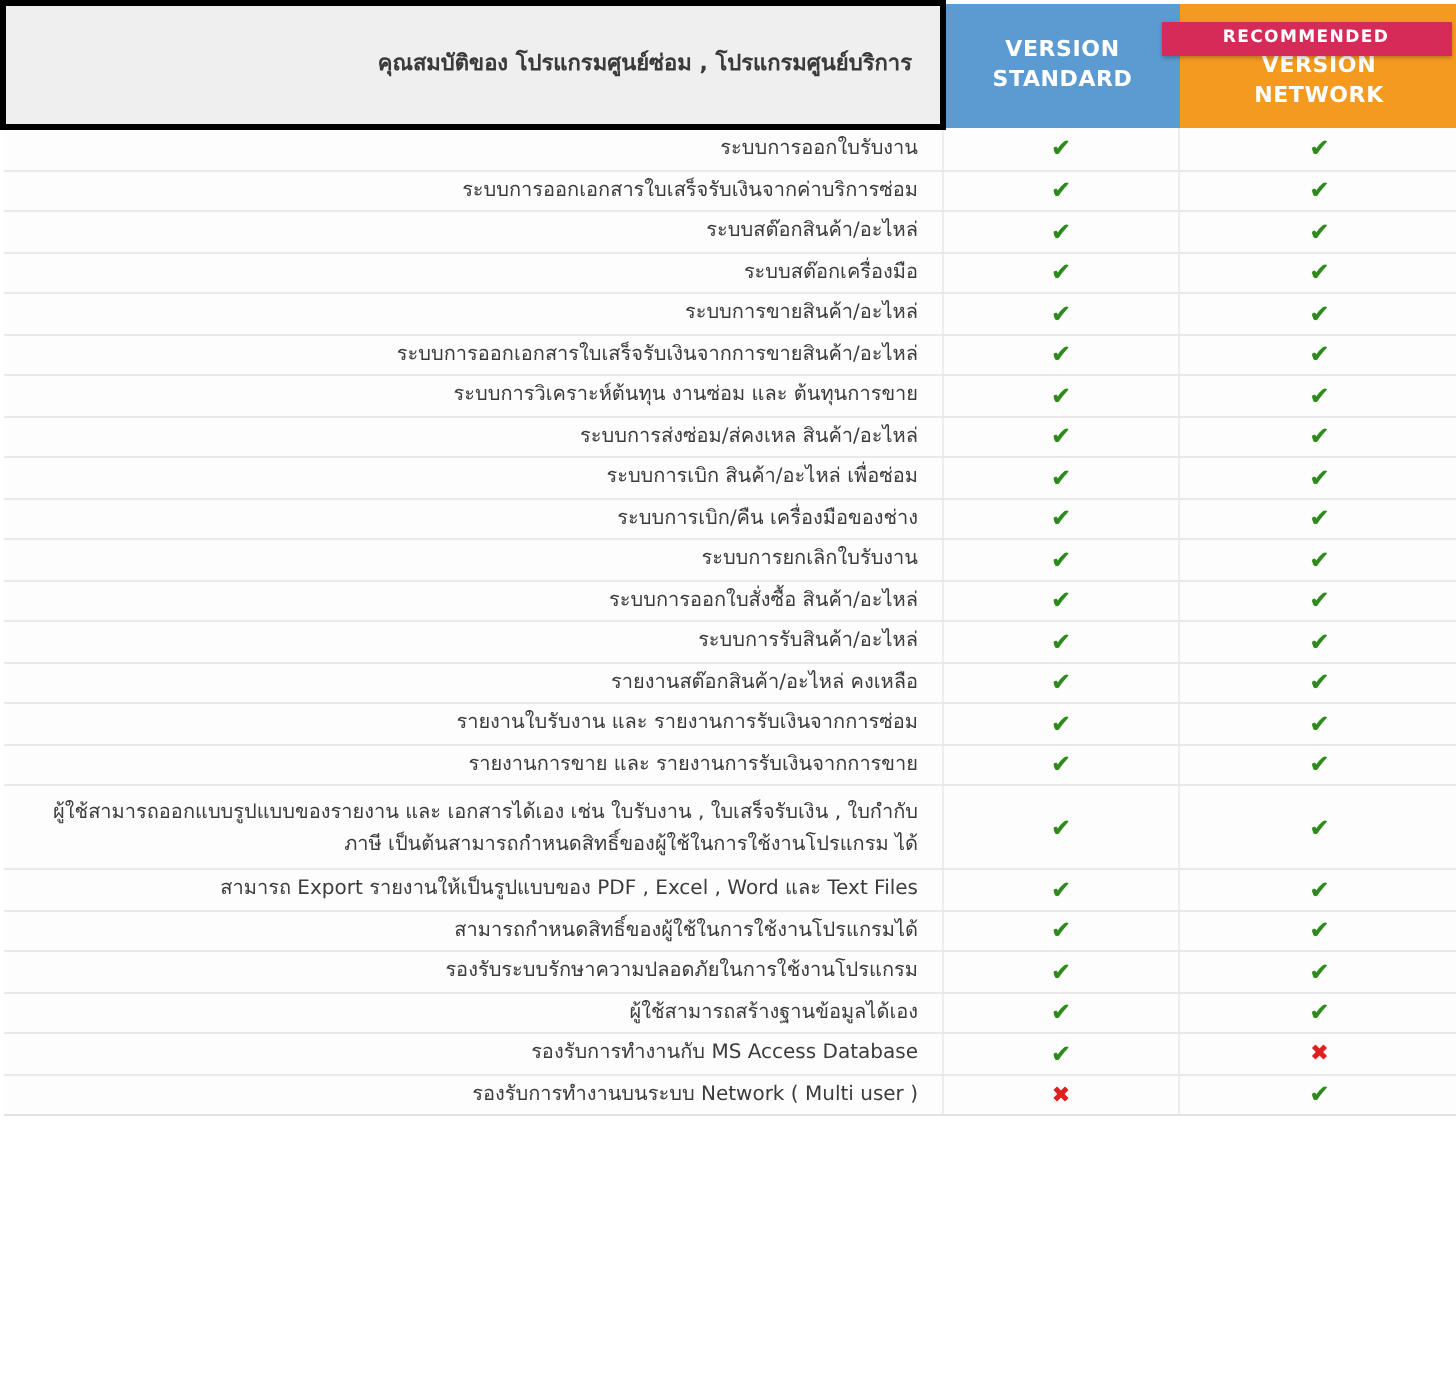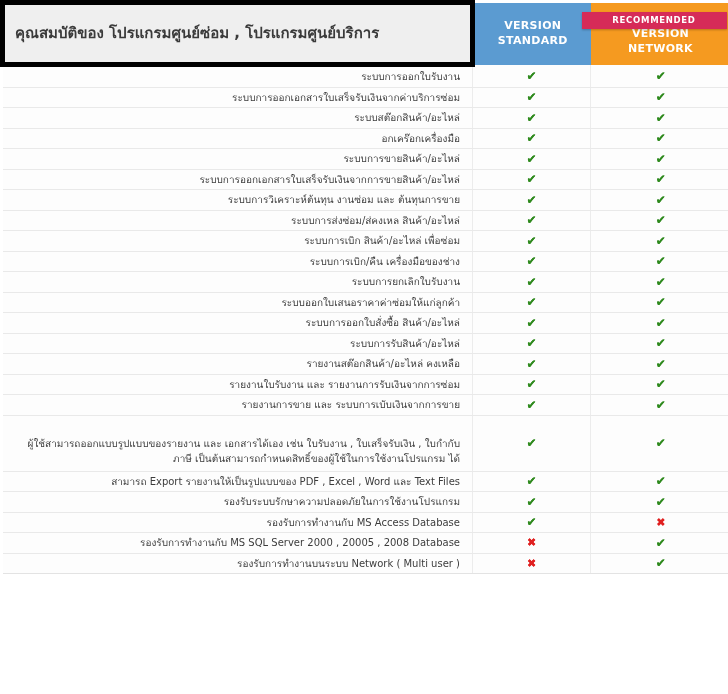--- a/index.html
+++ b/index.html
@@ -24,26 +24,26 @@
   col.col-feature { width: 470px; }
   col.col-std     { width: 118px; }
   col.col-net     { width: 140px; }
 
   
   thead tr { height: 62px; }
 
   th.feature-head {
     background: #efefef;
     color: #3a3a3a;
-    font-size: 15px;
-    font-weight: bold;
-    text-align: left;
+    font-size: 11px;
+    font-weight: bold;
+    text-align: right;
     vertical-align: middle;
     padding: 4px 14px 4px 10px;
-    border: 5px solid #000000;
+    border: 3px solid #000000;
     line-height: 1.5;
   }
 
   th.ver-head {
     vertical-align: middle;
     text-align: center;
     color: #ffffff;
     font-size: 11px;
     font-weight: bold;
     letter-spacing: .3px;
@@ -84,21 +84,21 @@
     font-size: 10px;
     color: #3c3c3c;
     text-align: right;
     vertical-align: middle;
     padding: 2px 12px 2px 10px;
     border-bottom: 1px solid #e9e9e9;
     border-right: 1px solid #ececec;
     line-height: 1.55;
     background: #fdfdfd;
   }
-  td.feature.tall { padding-top: 20px; padding-bottom: 4px; }
+  td.feature.tall { padding-top: 6px; padding-bottom: 4px; }
 
   td.mark {
     text-align: center;
     vertical-align: middle;
     border-bottom: 1px solid #e9e9e9;
     background: #fdfdfd;
     font-size: 11px;
     line-height: 1;
   }
   td.mark.std { border-right: 1px solid #ececec; }
@@ -153,21 +153,21 @@
         <td class="feature">ระบบการออกเอกสารใบเสร็จรับเงินจากค่าบริการซ่อม</td>
         <td class="mark std"><span class="glyph-yes">✔</span></td>
         <td class="mark net"><span class="glyph-yes">✔</span></td>
       </tr>
       <tr>
         <td class="feature">ระบบสต๊อกสินค้า/อะไหล่</td>
         <td class="mark std"><span class="glyph-yes">✔</span></td>
         <td class="mark net"><span class="glyph-yes">✔</span></td>
       </tr>
       <tr>
-        <td class="feature">อกเคร๊อกเครื่องมือ</td>
+        <td class="feature">ระบบสต๊อกเครื่องมือ</td>
         <td class="mark std"><span class="glyph-yes">✔</span></td>
         <td class="mark net"><span class="glyph-yes">✔</span></td>
       </tr>
       <tr>
         <td class="feature">ระบบการขายสินค้า/อะไหล่</td>
         <td class="mark std"><span class="glyph-yes">✔</span></td>
         <td class="mark net"><span class="glyph-yes">✔</span></td>
       </tr>
       <tr>
         <td class="feature">ระบบการออกเอกสารใบเสร็จรับเงินจากการขายสินค้า/อะไหล่</td>
@@ -193,73 +193,73 @@
         <td class="feature">ระบบการเบิก/คืน เครื่องมือของช่าง</td>
         <td class="mark std"><span class="glyph-yes">✔</span></td>
         <td class="mark net"><span class="glyph-yes">✔</span></td>
       </tr>
       <tr>
         <td class="feature">ระบบการยกเลิกใบรับงาน</td>
         <td class="mark std"><span class="glyph-yes">✔</span></td>
         <td class="mark net"><span class="glyph-yes">✔</span></td>
       </tr>
       <tr>
-        <td class="feature">ระบบออกใบเสนอราคาค่าซ่อมให้แก่ลูกค้า</td>
-        <td class="mark std"><span class="glyph-yes">✔</span></td>
-        <td class="mark net"><span class="glyph-yes">✔</span></td>
-      </tr>
-      <tr>
         <td class="feature">ระบบการออกใบสั่งซื้อ สินค้า/อะไหล่</td>
         <td class="mark std"><span class="glyph-yes">✔</span></td>
         <td class="mark net"><span class="glyph-yes">✔</span></td>
       </tr>
       <tr>
         <td class="feature">ระบบการรับสินค้า/อะไหล่</td>
         <td class="mark std"><span class="glyph-yes">✔</span></td>
         <td class="mark net"><span class="glyph-yes">✔</span></td>
       </tr>
       <tr>
         <td class="feature">รายงานสต๊อกสินค้า/อะไหล่ คงเหลือ</td>
         <td class="mark std"><span class="glyph-yes">✔</span></td>
         <td class="mark net"><span class="glyph-yes">✔</span></td>
       </tr>
       <tr>
         <td class="feature">รายงานใบรับงาน และ รายงานการรับเงินจากการซ่อม</td>
         <td class="mark std"><span class="glyph-yes">✔</span></td>
         <td class="mark net"><span class="glyph-yes">✔</span></td>
       </tr>
       <tr>
-        <td class="feature">รายงานการขาย และ ระบบการเบับเงินจากการขาย</td>
+        <td class="feature">รายงานการขาย และ รายงานการรับเงินจากการขาย</td>
         <td class="mark std"><span class="glyph-yes">✔</span></td>
         <td class="mark net"><span class="glyph-yes">✔</span></td>
       </tr>
       <tr>
         <td class="feature tall">ผู้ใช้สามารถออกแบบรูปแบบของรายงาน และ เอกสารได้เอง เช่น ใบรับงาน , ใบเสร็จรับเงิน , ใบกำกับภาษี เป็นต้นสามารถกำหนดสิทธิ์ของผู้ใช้ในการใช้งานโปรแกรม ได้</td>
         <td class="mark std"><span class="glyph-yes">✔</span></td>
         <td class="mark net"><span class="glyph-yes">✔</span></td>
       </tr>
       <tr>
         <td class="feature">สามารถ Export รายงานให้เป็นรูปแบบของ PDF , Excel , Word และ Text Files</td>
         <td class="mark std"><span class="glyph-yes">✔</span></td>
         <td class="mark net"><span class="glyph-yes">✔</span></td>
       </tr>
       <tr>
+        <td class="feature">สามารถกำหนดสิทธิ์ของผู้ใช้ในการใช้งานโปรแกรมได้</td>
+        <td class="mark std"><span class="glyph-yes">✔</span></td>
+        <td class="mark net"><span class="glyph-yes">✔</span></td>
+      </tr>
+      <tr>
         <td class="feature">รองรับระบบรักษาความปลอดภัยในการใช้งานโปรแกรม</td>
         <td class="mark std"><span class="glyph-yes">✔</span></td>
         <td class="mark net"><span class="glyph-yes">✔</span></td>
       </tr>
       <tr>
+        <td class="feature">ผู้ใช้สามารถสร้างฐานข้อมูลได้เอง</td>
+        <td class="mark std"><span class="glyph-yes">✔</span></td>
+        <td class="mark net"><span class="glyph-yes">✔</span></td>
+      </tr>
+      <tr>
         <td class="feature">รองรับการทำงานกับ MS Access Database</td>
         <td class="mark std"><span class="glyph-yes">✔</span></td>
         <td class="mark net"><span class="glyph-no">✖</span></td>
-      </tr>
-      <tr>
-        <td class="feature">รองรับการทำงานกับ MS SQL Server 2000 , 20005 , 2008 Database</td>
-        <td class="mark std"><span class="glyph-no">✖</span></td>
-        <td class="mark net"><span class="glyph-yes">✔</span></td>
       </tr>
       <tr>
         <td class="feature">รองรับการทำงานบนระบบ Network ( Multi user )</td>
         <td class="mark std"><span class="glyph-no">✖</span></td>
         <td class="mark net"><span class="glyph-yes">✔</span></td>
       </tr>
     </tbody>
 </table>
 
 </body></html>

